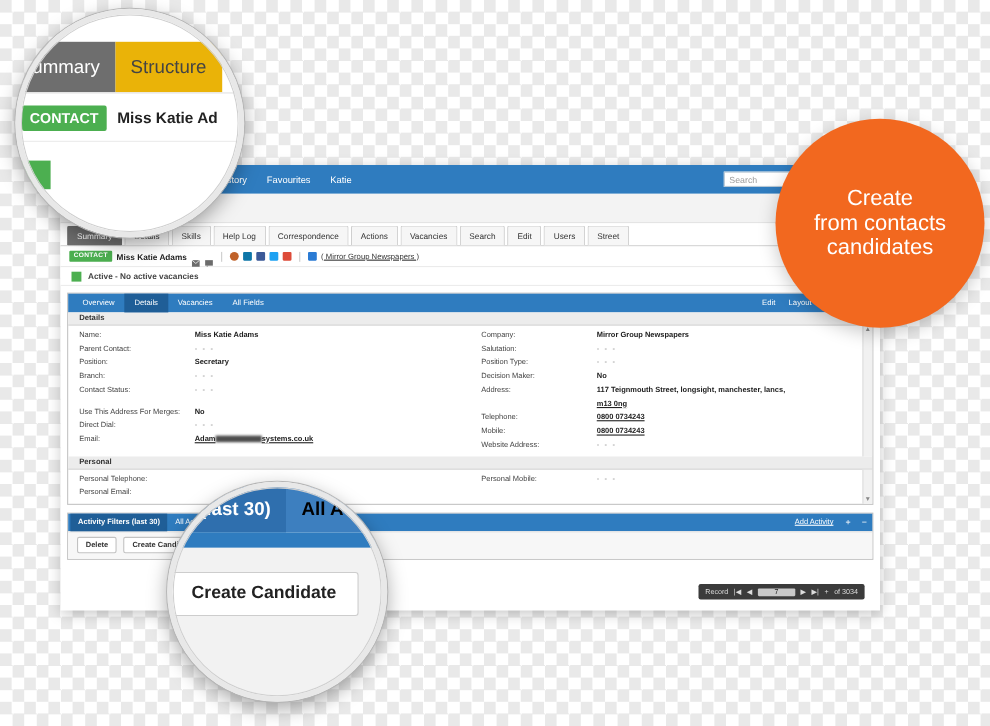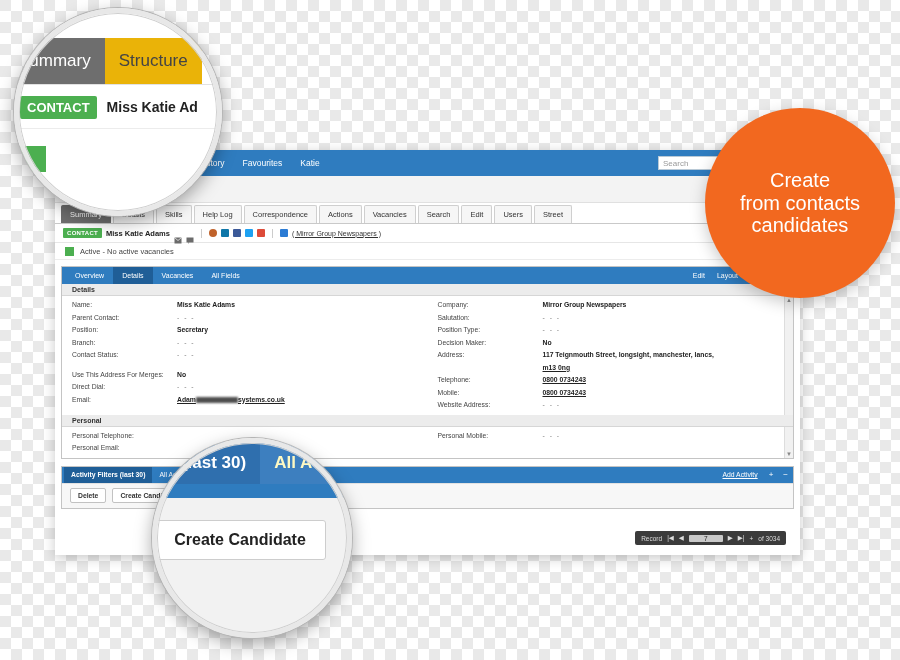--- a/index.html
+++ b/index.html
@@ -59,21 +59,21 @@
   .sep{width:1px;height:9px;background:#ccc;margin:0 3px;}
   .sq{width:8px;height:8px;display:inline-block;border-radius:1px;}
   .company-link{font-size:7px;color:#333;}
   .view-link{font-size:7px;color:#555;margin-left:auto;}
   
   .status-strip{
     height:16px;display:flex;align-items:center;gap:6px;padding:0 10px;
     background:#fff;border-bottom:1px solid #ececec;
   }
   .status-sq{width:9px;height:9px;background:#4caf50;}
-  .status-text{font-size:7.5px;color:#444;}
+  .status-text{font-size:7.5px;color:#444;font-weight:bold;}
   
   .panel{margin:6px 6px 0;border:1px solid #c4c4c4;background:#fff;}
   .panel-tabs{
     height:17px;background:#2f7cbf;display:flex;align-items:center;padding-left:4px;
   }
   .panel-tabs .pt{
     font-size:7px;color:#fff;padding:0 9px;line-height:17px;white-space:nowrap;
   }
   .panel-tabs .pt.active{background:#1f5e97;}
   .panel-tabs .sp{flex:1}
@@ -140,21 +140,21 @@
   .mt-row3{position:absolute;left:-10px;top:120px;width:260px;height:60px;background:#fff;border-top:1px solid #ececec;display:flex;align-items:center;padding-left:16px;gap:12px;}
   .mt-sq{width:26px;height:26px;background:#4caf50;}
   .mt-status{font-size:17px;color:#555;white-space:nowrap;}
   .mag-stem{position:absolute;width:0;height:0;}
   #stem-top{left:94px;top:150px;border-left:22px solid transparent;border-right:22px solid transparent;border-top:66px solid #ededed;filter:drop-shadow(0 2px 3px rgba(0,0,0,.28));}
   
   #mag-bot{left:152px;top:438px;width:200px;height:200px;background:#fff;}
   #mag-bot-ring{left:152px;top:438px;width:200px;height:200px;}
   .mb-blue{position:absolute;left:-20px;top:4px;width:250px;height:42px;background:#3d7fbf;display:flex;align-items:center;}
   .mb-blue .l{background:#2f6fae;color:#fff;font-size:17px;font-weight:bold;padding:0 14px;line-height:42px;}
-  .mb-blue .r{color:#fef9c3;font-size:17px;font-weight:bold;padding:0 14px;}
+  .mb-blue .r{color:#000000;font-size:17px;font-weight:bold;padding:0 14px;}
   .mb-strip{position:absolute;left:-20px;top:46px;width:250px;height:14px;background:#2f7cbf;}
   .mb-body{position:absolute;left:-20px;top:60px;width:250px;height:145px;background:#f2f2f2;}
   .mb-btn{
     position:absolute;left:22px;top:22px;width:170px;height:38px;background:#fff;
     border:1px solid #cdcdcd;border-radius:3px;display:flex;align-items:center;
     justify-content:center;font-size:16px;font-weight:bold;color:#222;
   }
   .mb-tiny{position:absolute;left:-18px;top:64px;background:#2f7cbf;color:#fff;font-size:6px;padding:1px 3px;}
   #stem-bot{left:170px;top:505px;border-top:20px solid transparent;border-bottom:20px solid transparent;border-right:58px solid #ededed;filter:drop-shadow(0 2px 3px rgba(0,0,0,.28));}
   

